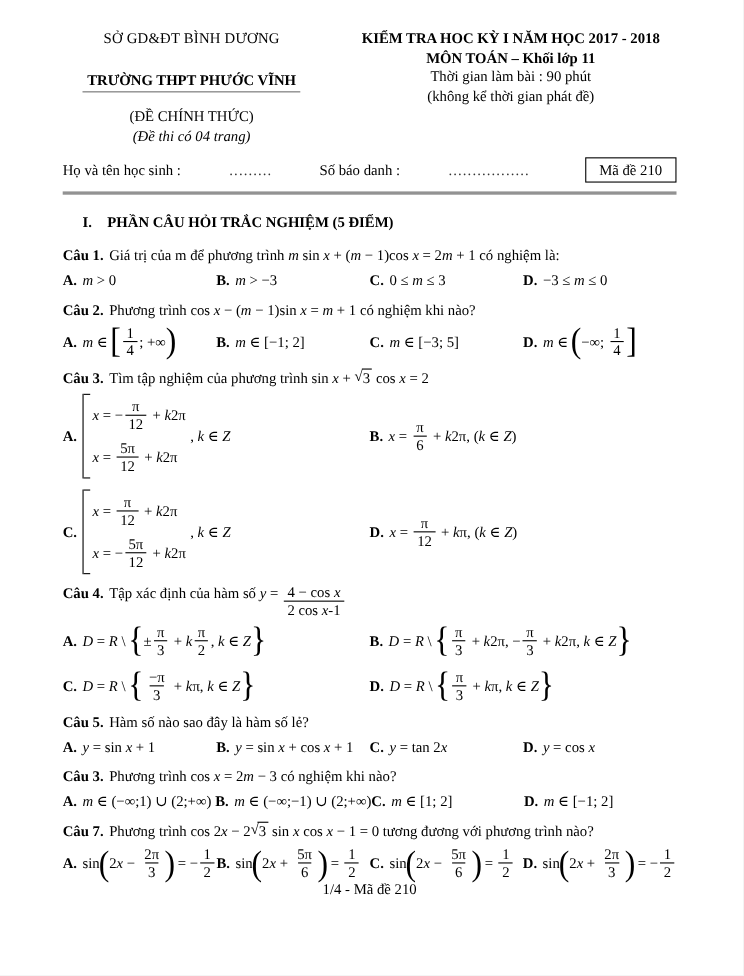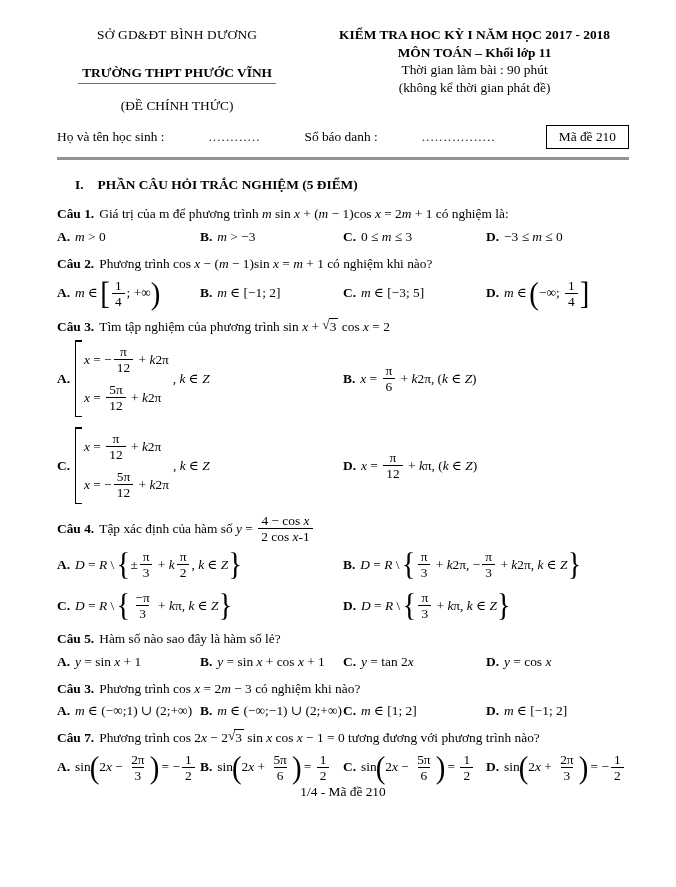--- a/index.html
+++ b/index.html
@@ -1,21 +1,21 @@
 <!DOCTYPE html>
 <html><head>
 <meta charset="utf-8">
 <style>
   html,body{margin:0;padding:0;background:#e8e8e8;}
   .page{
     width:676px;height:887px;margin:0 auto;box-sizing:border-box;
     background:#ffffff;color:#000;
     font-family:"Liberation Serif","DejaVu Serif",serif;
     font-size:13.4px;line-height:1.32;
-    padding:26px 47px 0 57px;overflow:hidden;position:relative;
+    padding:26px 61px 0 57px;overflow:hidden;position:relative;
   }
   
   .header{display:flex;justify-content:space-between;align-items:flex-start;margin-bottom:10px;}
   .h-left{width:42%;text-align:center;}
   .h-right{width:54%;text-align:center;}
   .dept{letter-spacing:.2px;}
   .school{font-weight:bold;display:inline-block;border-bottom:1.5px solid #6f6f6f;padding:0 4px 2px 4px;margin-top:20px;}
   .official{margin-top:13px;}
   .pages-note{font-style:italic;}
   .exam-title{font-weight:bold;}
@@ -26,21 +26,21 @@
   .dots{overflow:hidden;white-space:nowrap;letter-spacing:1px;color:#333;}
   .dots-name{flex:1;margin:0 4px;}
   .dots-sbd{width:72px;margin-left:4px;}
   .code-box{border:1.4px solid #000;font-weight:normal;padding:2px 12px;margin-left:12px;white-space:nowrap;}
   .rule{height:3px;background:#929292;margin:2px 0 16px 0;}
   
   .section-heading{font-weight:bold;margin:6px 0 12px 18px;}
   .section-heading .num{margin-right:14px;}
   
   .question{margin-top:8px;}
-  .stem{display:flex;align-items:center;margin:9px 0 5px 0;white-space:pre;}
+  .stem{display:flex;margin:9px 0 5px 0;white-space:pre;}
   .qlabel{font-weight:bold;margin-right:5px;}
   .options{margin-top:2px;}
   .opts4{display:grid;grid-template-columns:repeat(4,1fr);align-items:center;}
   .opts2{display:grid;grid-template-columns:50% 50%;align-items:center;row-gap:10px;}
   .option{display:flex;align-items:center;white-space:pre;}
   .olabel{font-weight:bold;margin-right:5px;}
   
   .mr{white-space:pre;}
   .mi{white-space:pre;font-style:italic;}
   .mfrac{display:inline-flex;flex-direction:column;align-items:center;vertical-align:middle;margin:0 2px;line-height:1.12;}
@@ -63,20 +63,21 @@
 </head>
 <body>
 
 <div class="page">
 
   <div class="header">
     <div class="h-left">
       <div class="dept">SỞ GD&amp;ĐT BÌNH DƯƠNG</div>
       <div><span class="school">TRƯỜNG THPT PHƯỚC VĨNH</span></div>
       <div class="official">(ĐỀ CHÍNH THỨC)</div>
+      <div class="pages-note">(Đề thi có 04 trang)</div>
     </div>
     <div class="h-right">
       <div class="exam-title">KIỂM TRA HOC KỲ I NĂM HỌC 2017 - 2018</div>
       <div class="exam-subject">MÔN TOÁN – Khối lớp 11</div>
       <div class="exam-time">Thời gian làm bài : 90 phút</div>
       <div class="exam-note">(không kể thời gian phát đề)</div>
     </div>
   </div>
 
   <div class="student-row">

